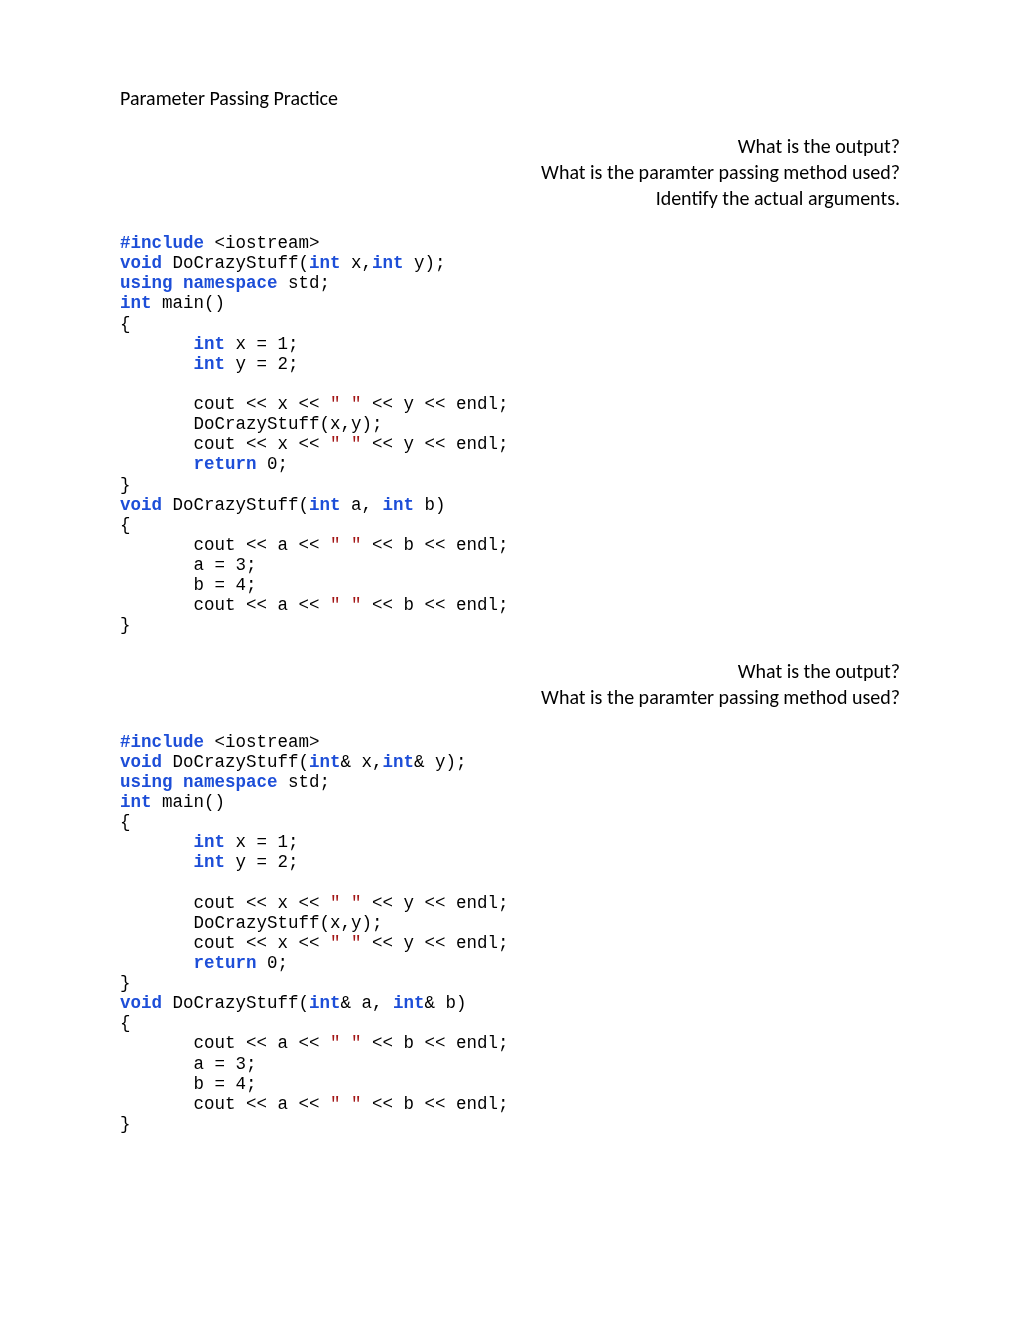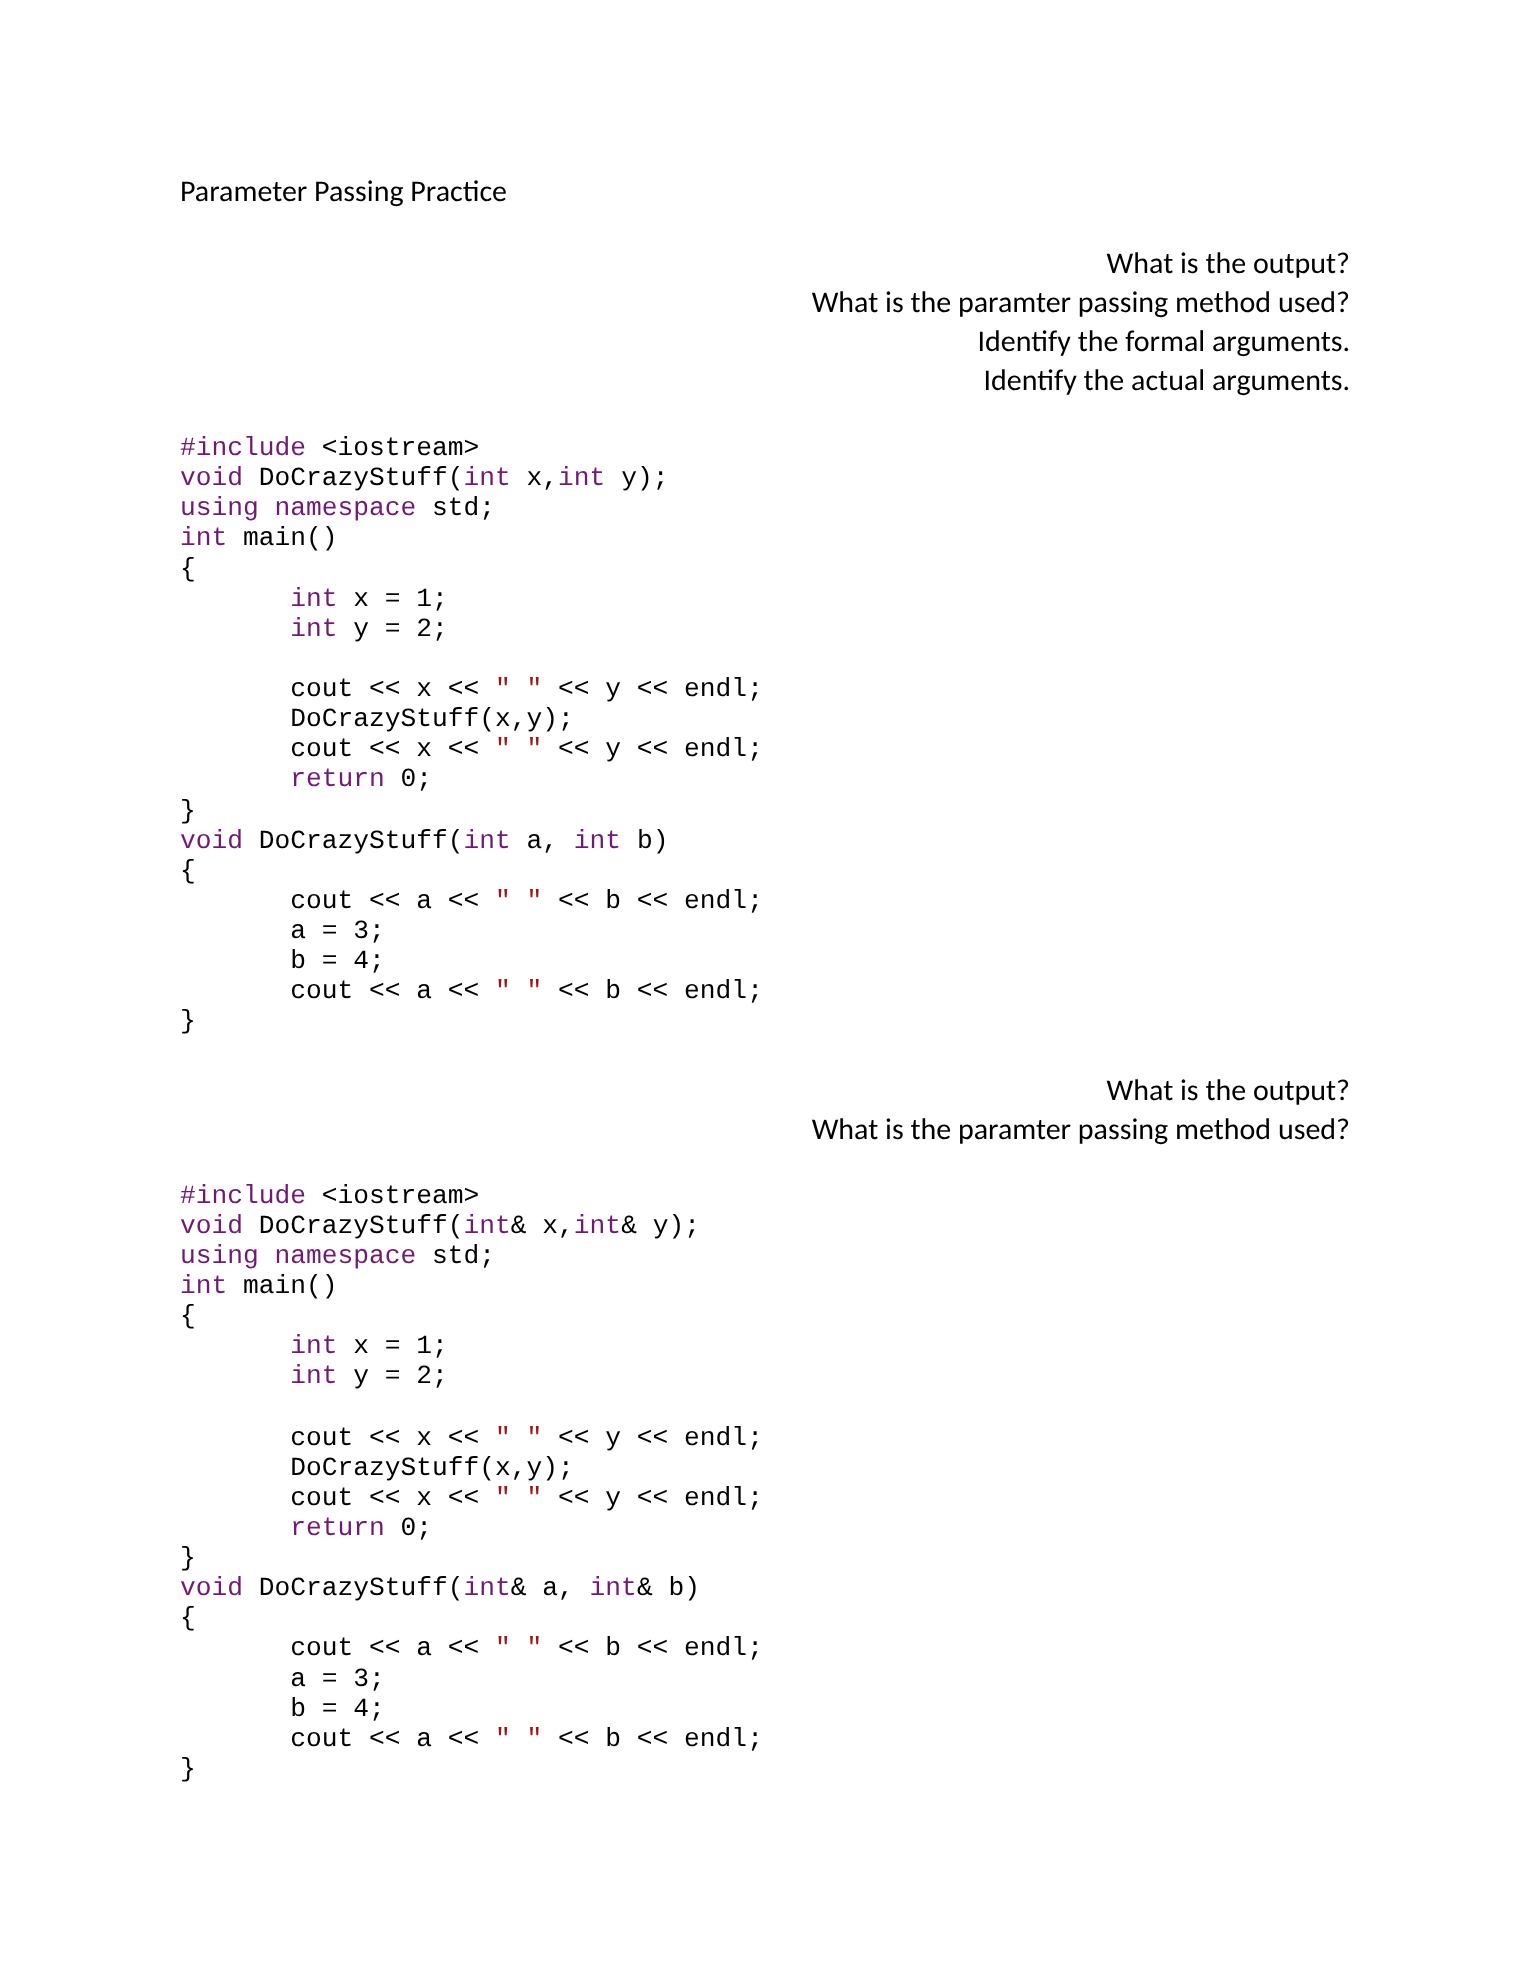--- a/index.html
+++ b/index.html
@@ -5,21 +5,21 @@
   body {
     margin: 0;
     padding: 0;
     background: #fff;
     width: 1020px;
     height: 1320px;
     font-family: Calibri, "Segoe UI", Arial, sans-serif;
     color: #000;
   }
   .page {
-    padding: 115px 120px 0 120px;
+    padding: 85px 120px 0 120px;
   }
   .heading {
     font-size: 20px;
     line-height: 1.3;
     margin-bottom: 22px;
   }
   .questions {
     font-size: 20px;
     line-height: 1.3;
     margin-bottom: 22px;
@@ -28,34 +28,33 @@
     white-space: pre;
     text-align: right;
   }
   pre.code {
     font-family: "Courier New", Courier, monospace;
     font-size: 17.5px;
     line-height: 1.15;
     margin: 0 0 22px 0;
     white-space: pre;
   }
-  .kw { color: #701a75; }
+  .kw { color: #1d4ed8; font-weight: bold; }
   .str { color: #a31515; }
 </style>
 </head>
 <body>
 
 <div class="page">
 
   <div class="heading">Parameter Passing Practice</div>
 
   <div class="questions">
     <div>What is the output?</div>
     <div>What is the paramter passing method used?</div>
-    <div>Identify the formal arguments.</div>
     <div>Identify the actual arguments.</div>
   </div>
 
   <pre class="code"><span class="kw">#include</span><span> &lt;iostream&gt;</span>
 <span class="kw">void</span><span> DoCrazyStuff(</span><span class="kw">int</span><span> x,</span><span class="kw">int</span><span> y);</span>
 <span class="kw">using</span><span> </span><span class="kw">namespace</span><span> std;</span>
 <span class="kw">int</span><span> main()</span>
 <span>{</span>
 <span>       </span><span class="kw">int</span><span> x = 1;</span>
 <span>       </span><span class="kw">int</span><span> y = 2;</span>

